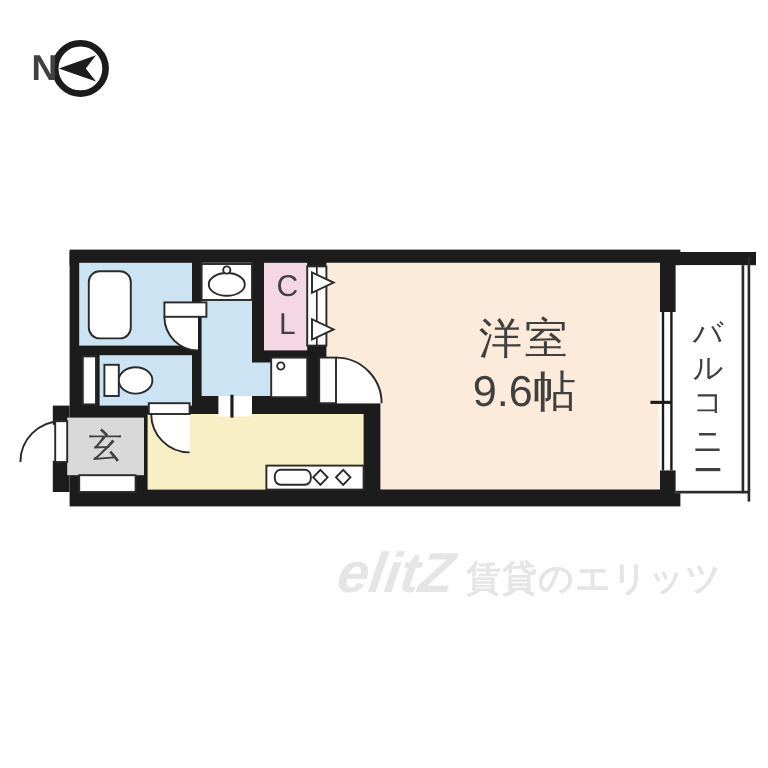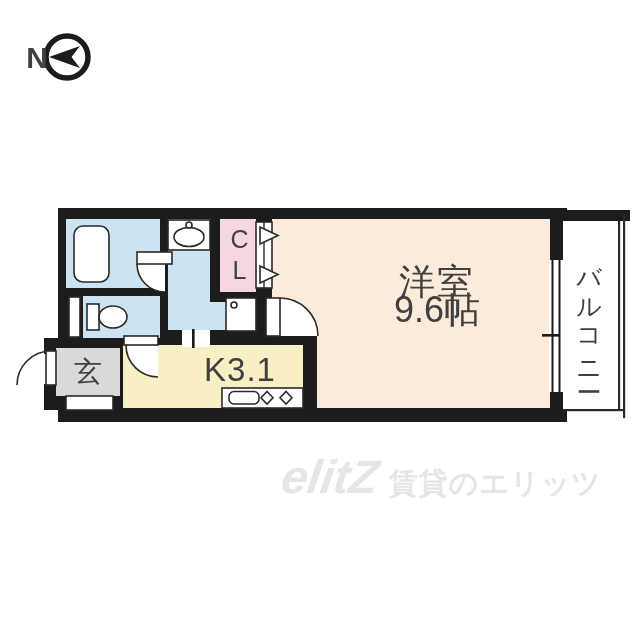--- a/index.html
+++ b/index.html
@@ -13,21 +13,21 @@
   .wet{fill:var(--wet-blue);}
   .fixture{fill:#ffffff;stroke:var(--line);stroke-width:1.6;}
   .doorarc{fill:none;stroke:var(--line);stroke-width:1.6;}
   .wedge{fill:#ffffff;}
   #north-label{left:22px;top:40px;width:30px;height:36px;font-size:30px;font-weight:bold;}
   #cl-label{left:221px;top:222px;width:36px;height:68px;font-size:25px;
             writing-mode:vertical-rl;text-orientation:upright;letter-spacing:3px;}
   #genkan-label{left:56px;top:347px;width:64px;height:49px;font-size:28px;}
   #kitchen-label{left:160px;top:349px;width:160px;height:42px;font-size:33px;letter-spacing:1px;}
   #mainroom-name{left:337px;top:261px;width:200px;height:42px;font-size:36px;letter-spacing:2px;}
-  #mainroom-size{left:337px;top:288px;width:200px;height:44px;font-size:36px;}
+  #mainroom-size{left:337px;top:304px;width:200px;height:44px;font-size:36px;}
   #balcony-label{left:564px;top:228px;width:52px;height:176px;font-size:25px;
                  writing-mode:vertical-rl;letter-spacing:4px;}
   #watermark{left:282px;top:444px;height:56px;display:flex;align-items:flex-end;z-index:4;}
   #watermark .wm-logo{font-size:47px;font-weight:bold;font-style:italic;
                       transform:skewX(-8deg);color:var(--watermark-gray);line-height:1;}
   #watermark .wm-text{font-size:29px;font-weight:bold;color:var(--watermark-gray);
                       margin-left:10px;line-height:1.15;letter-spacing:1px;}
 </style>
 </head>
 <body>
@@ -117,21 +117,20 @@
   </g>
   <g>
     <path class="doorarc" d="M 51 351 A 34 34 0 0 0 17 385"></path>
     <rect class="fixture" x="46" y="351" width="10" height="34"></rect>
   </g>
 </svg>
 
 <div class="lbl" id="north-label">N</div>
 <div class="lbl" id="cl-label">CL</div>
 <div class="lbl" id="genkan-label">玄</div>
-<div class="lbl" id="kitchen-label">K3.1</div>
 <div class="lbl" id="mainroom-name">洋室</div>
 <div class="lbl" id="mainroom-size">9.6帖</div>
 <div class="lbl" id="balcony-label">バルコニー</div>
 
 <div id="watermark" class="lbl">
   <span class="wm-logo">elitZ</span>
   <span class="wm-text">賃貸のエリッツ</span>
 </div>
 
 </div>

